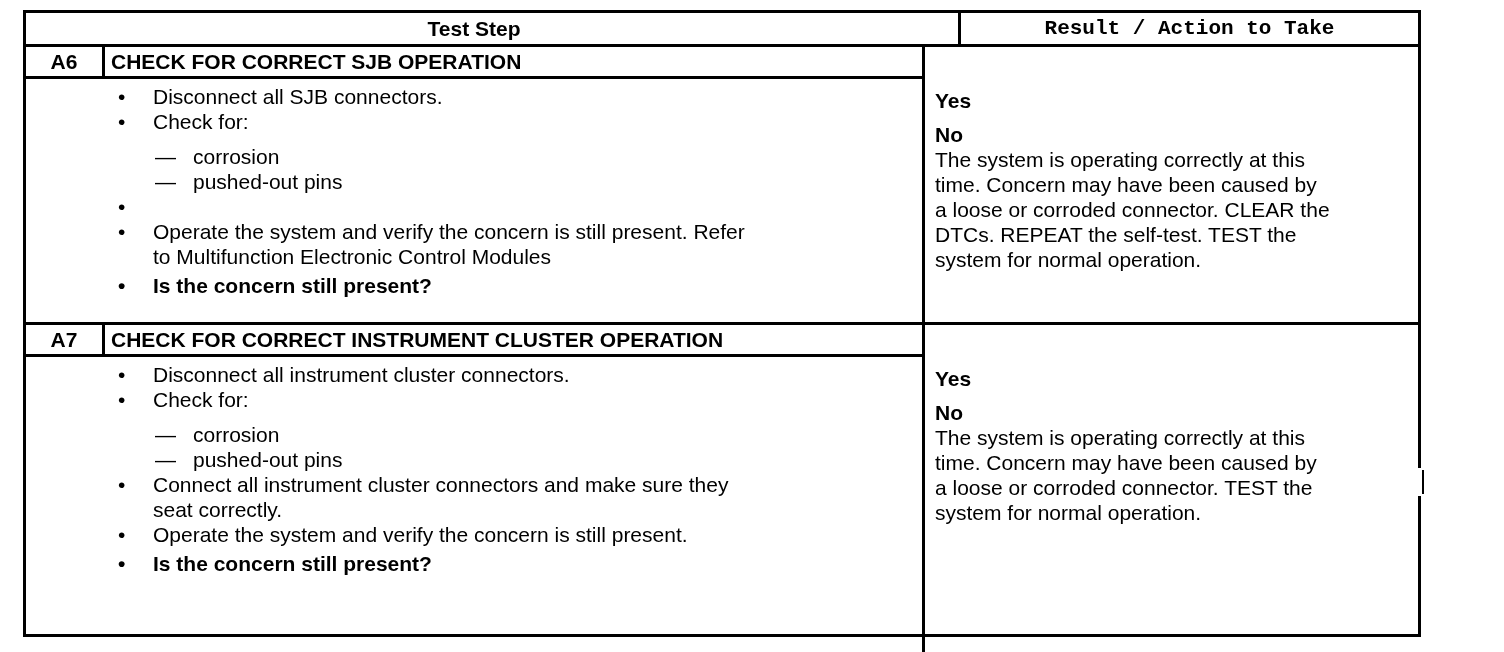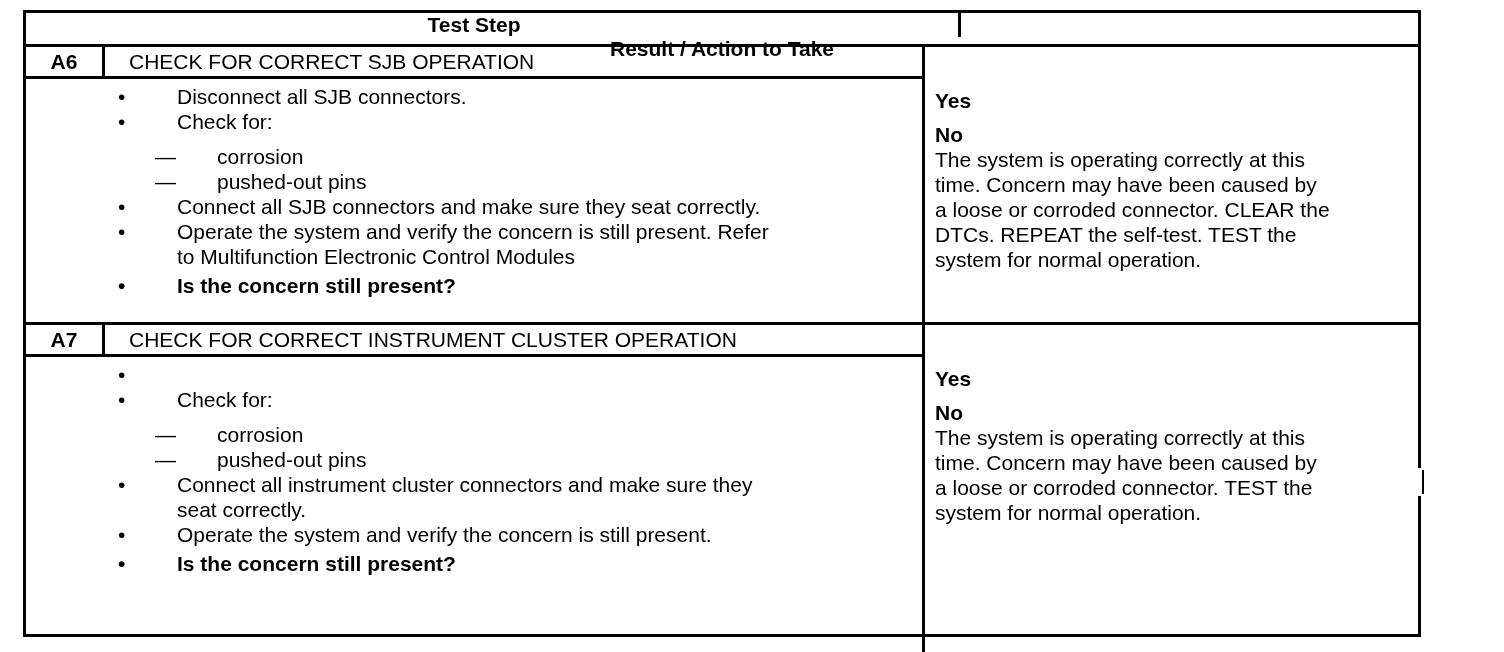--- a/index.html
+++ b/index.html
@@ -14,55 +14,55 @@
   .page { position:absolute; inset:0; background:#fff; }
 
   .tbl {
     position:absolute; left:23px; top:10px;
     width:1392px; height:621px;
     border:3px solid #000;
     background:#fff;
   }
 
   
-  .hdr-row { display:flex; height:31px; border-bottom:3px solid #000;flex-direction:column; }
+  .hdr-row { display:flex; height:31px; border-bottom:3px solid #000; }
   .hdr-cell {
     display:flex; align-items:center; justify-content:center;
     font-weight:700; font-size:21px;
   }
   .hdr-cell.left { width:896px; border-right:3px solid #000; padding-right:36px; }
-  .hdr-cell.right { flex:1; }
+  .hdr-cell.right { flex:1;font-family:Liberation Mono, monospace; }
 
   
   .test-row { display:flex; border-bottom:3px solid #000; }
   .test-row:last-child { border-bottom:none; }
   .row-a6 { height:275px; }
   .row-a7 { height:364px; }
 
   .row-left { width:896px; border-right:3px solid #000; display:flex; flex-direction:column; }
   .title-row { display:flex; height:29px; border-bottom:3px solid #000; flex:none; }
   .id-cell {
     width:76px; border-right:3px solid #000;
     display:flex; align-items:center; justify-content:center;
     font-weight:700; font-size:21px;
   }
   .title-cell {
     flex:1; display:flex; align-items:center;
-    padding-left:24px; font-weight:400; font-size:21px;
+    padding-left:6px; font-weight:700; font-size:21px;
     white-space:nowrap; overflow:hidden;
   }
 
   .body-cell { flex:1; padding-top:5px; font-size:21px; line-height:25px; overflow:hidden; }
   .step { display:flex; padding-left:92px; }
   .step .marker { flex:none; width:35px; }
   .step.dash { padding-left:129px; }
   .step.dash .marker { width:38px; }
   .step.gap { margin-top:10px; }
   .step.bold { font-weight:700; margin-top:4px; }
-  .step .txt { white-space:pre-line;margin-left:24px; }
+  .step .txt { white-space:pre-line; }
 
   
   .row-right { flex:1; padding:41px 6px 9px 10px; font-size:21px; line-height:25px; overflow:hidden; }
   .ans-label { font-weight:700; }
   .ans-label.no { margin-top:9px; }
   .ans-text { white-space:pre-line; }
 
   
   .scan-artifact { position:absolute; left:1417px; top:468px; width:6px; height:28px; background:#fff; }
   .scan-artifact::after {
@@ -98,21 +98,20 @@
             <div class="step dash gap">
               <span class="marker">—</span>
               <span class="txt">corrosion</span>
             </div>
             <div class="step dash">
               <span class="marker">—</span>
               <span class="txt">pushed-out pins</span>
             </div>
             <div class="step">
               <span class="marker">•</span>
-              <span class="txt">Connect all SJB connectors and make sure they seat correctly.</span>
             </div>
             <div class="step">
               <span class="marker">•</span>
               <span class="txt">Operate the system and verify the concern is still present. Refer
 to Multifunction Electronic Control Modules</span>
             </div>
             <div class="step bold">
               <span class="marker">•</span>
               <span class="txt">Is the concern still present?</span>
             </div>
@@ -131,20 +130,21 @@
 
     <div class="test-row row-a7">
       <div class="row-left">
         <div class="title-row">
           <div class="id-cell">A7</div>
           <div class="title-cell">CHECK FOR CORRECT INSTRUMENT CLUSTER OPERATION</div>
         </div>
         <div class="body-cell">
             <div class="step">
               <span class="marker">•</span>
+              <span class="txt">Disconnect all instrument cluster connectors.</span>
             </div>
             <div class="step">
               <span class="marker">•</span>
               <span class="txt">Check for:</span>
             </div>
             <div class="step dash gap">
               <span class="marker">—</span>
               <span class="txt">corrosion</span>
             </div>
             <div class="step dash">

